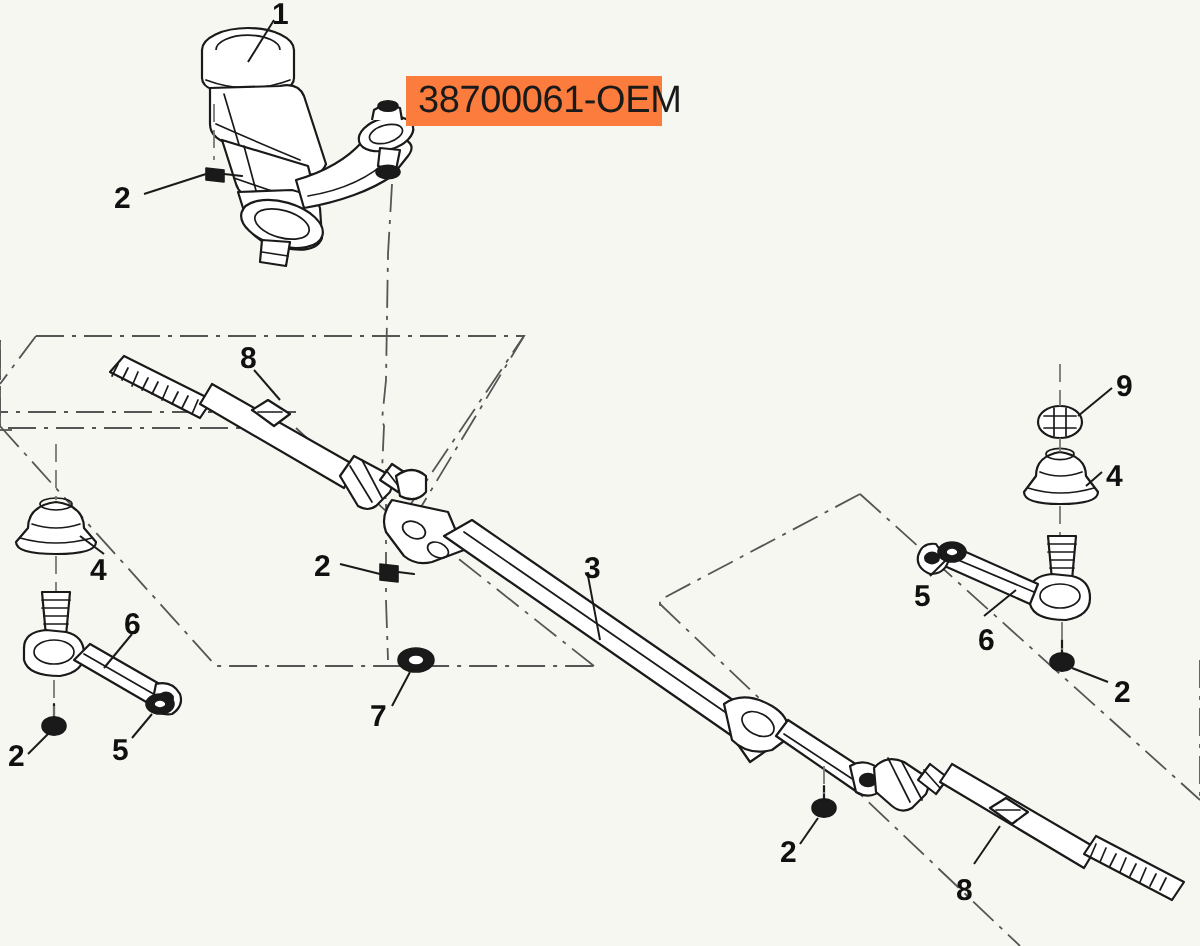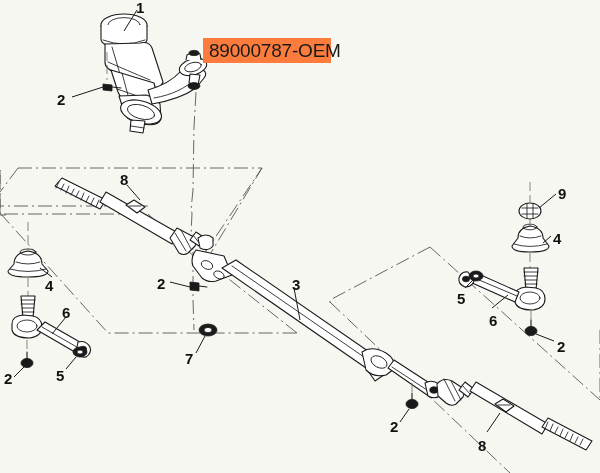--- a/index.html
+++ b/index.html
@@ -328,21 +328,21 @@
     <path class="ldr" d="M487 432 L500 413"></path>
 
     <g>
       <ellipse class="blk" cx="412" cy="404" rx="6" ry="4.6"></ellipse>
       <path class="ln" d="M412 404 L412 393"></path>
     </g>
     <path class="ldr" d="M400 422 L409 409"></path>
     <path class="axis" d="M412 383 L412 397"></path>
   </svg>
 
-  <div id="part-label" style="left: 203px; top: 38px; width: 128px; height: 25px; background: rgb(251, 124, 60); color: rgb(26, 26, 26);">89000787-OEM</div>
+  <div id="part-label" style="left: 203px; top: 38px; width: 128px; height: 25px; background: rgb(251, 124, 60); color: rgb(26, 26, 26);">38700061-OEM</div>
 
   <div class="callout" style="left: 136px; top: 0px;">1</div>
   <div class="callout" style="left: 57px; top: 92px;">2</div>
   <div class="callout" style="left: 120px; top: 172px;">8</div>
   <div class="callout" style="left: 558px; top: 186px;">9</div>
   <div class="callout" style="left: 553px; top: 231px;">4</div>
   <div class="callout" style="left: 45px; top: 278px;">4</div>
   <div class="callout" style="left: 157px; top: 276px;">2</div>
   <div class="callout" style="left: 292px; top: 277px;">3</div>
   <div class="callout" style="left: 457px; top: 291px;">5</div>

